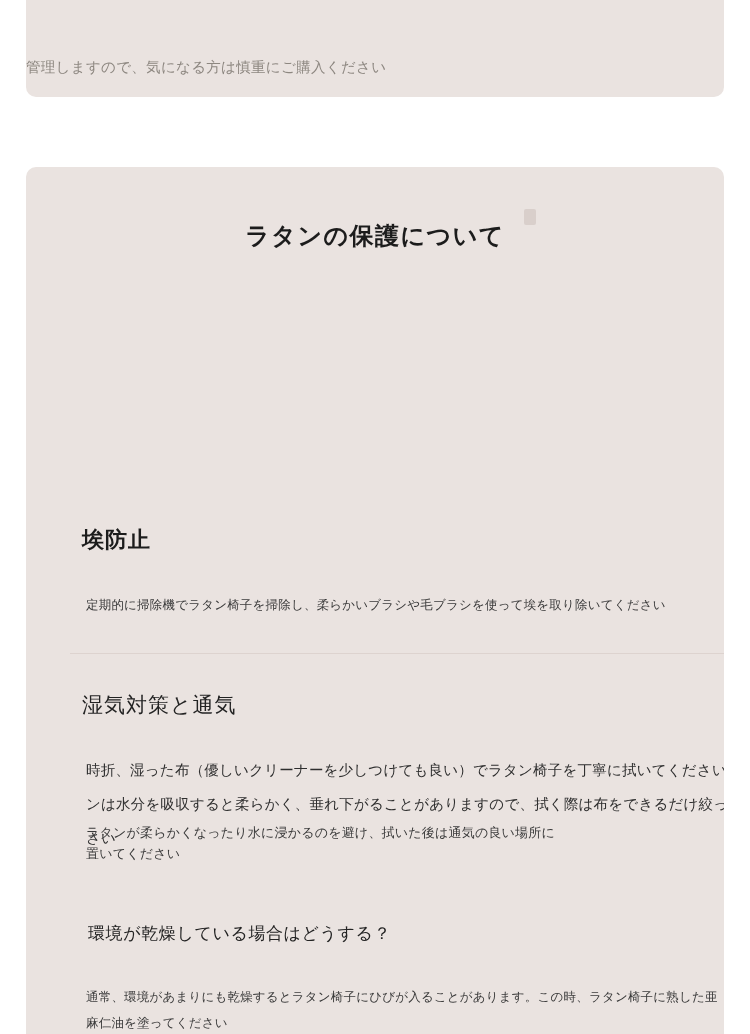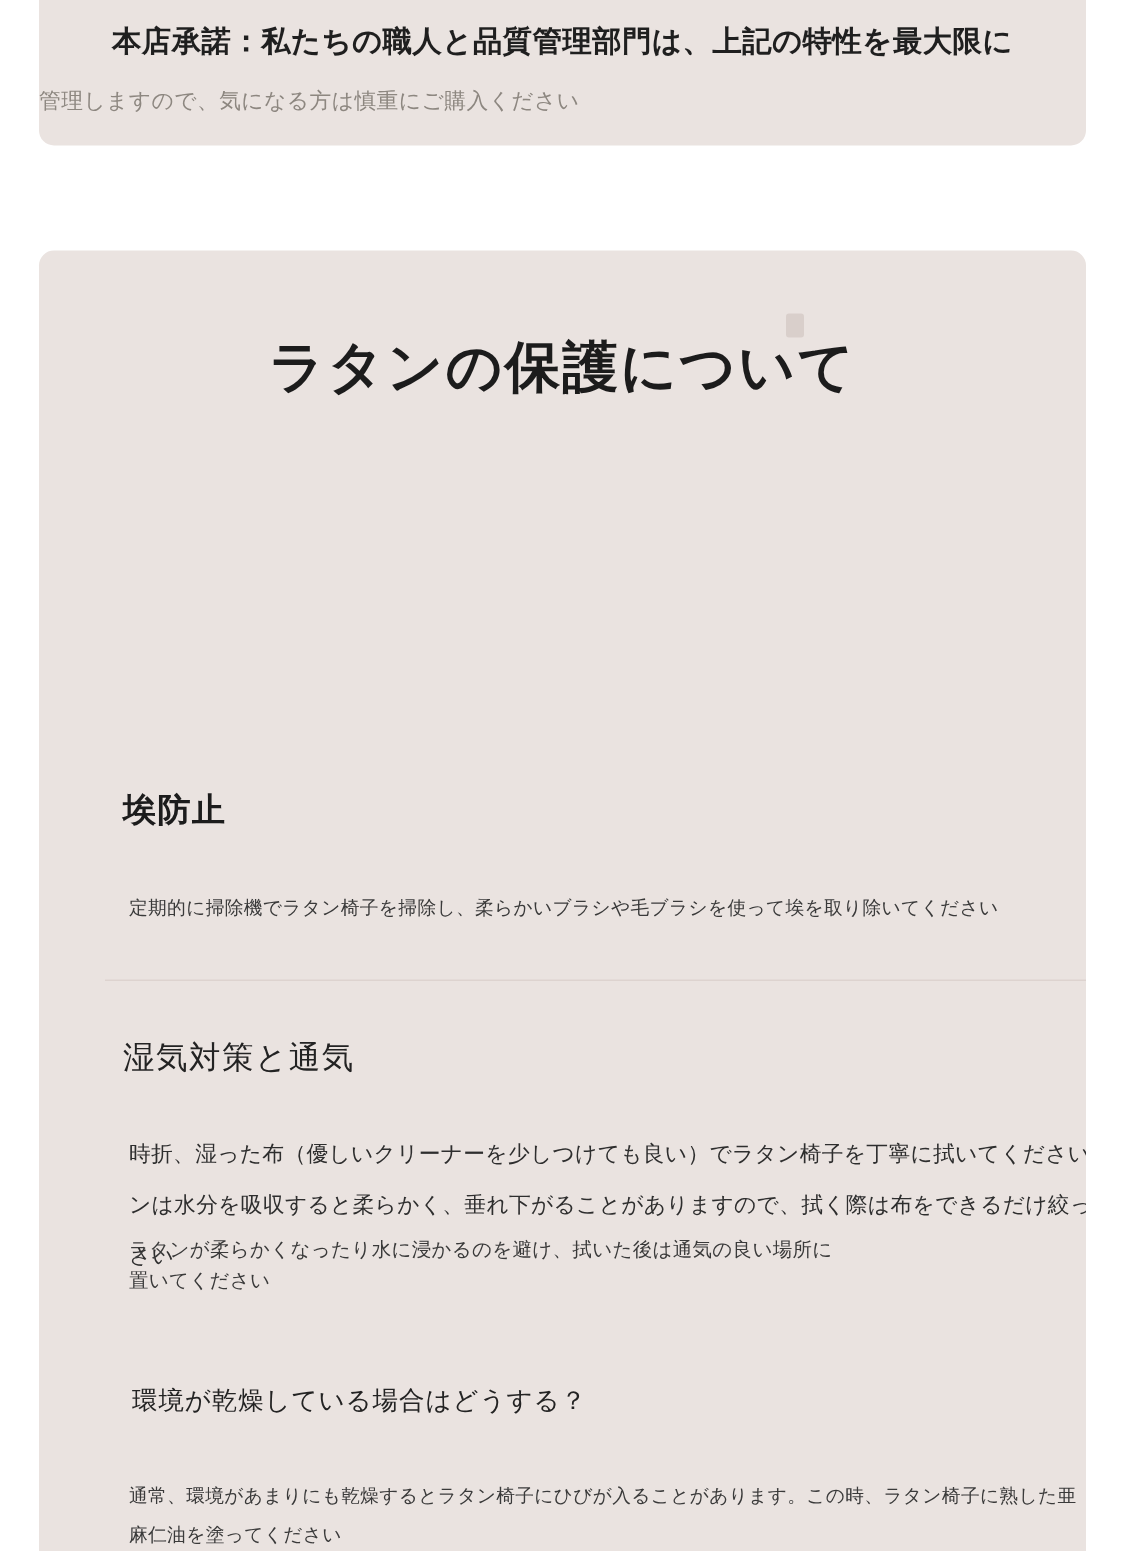--- a/index.html
+++ b/index.html
@@ -66,21 +66,21 @@
     background: #eae3e0;
     border-radius: 10px;
     overflow: hidden;
   }
   .care-title {
     position: absolute;
     left: 0;
     top: 53px;
     width: 698px;
     text-align: center;
-    font-size: 37px;
+    font-size: 24px;
     font-weight: bold;
     color: #1c1c1c;
     letter-spacing: 1.5px;
   }
   .title-mark {
     position: absolute;
     left: 498px;
     top: 42px;
     width: 12px;
     height: 16px;
@@ -150,21 +150,20 @@
 
   #dry-head   { left: 62px; top: 755px; }
   #dry-b1     { left: 60px; top: 817px; width: 640px; }
 </style>
 </head>
 <body>
 
 <div class="page">
 
   <div class="card-promise">
-    <div class="promise-line1">本店承諾：私たちの職人と品質管理部門は、上記の特性を最大限に</div>
     <div class="promise-line2">管理しますので、気になる方は慎重にご購入ください</div>
   </div>
 
   <div class="card-care">
 
     <div class="care-title">ラタンの保護について</div>
     <div class="title-mark"></div>
 
     <div class="sec sec-h h1" id="dust-head">埃防止</div>
     <div class="sec body-s nowrap" id="dust-body">定期的に掃除機でラタン椅子を掃除し、柔らかいブラシや毛ブラシを使って埃を取り除いてください</div>

